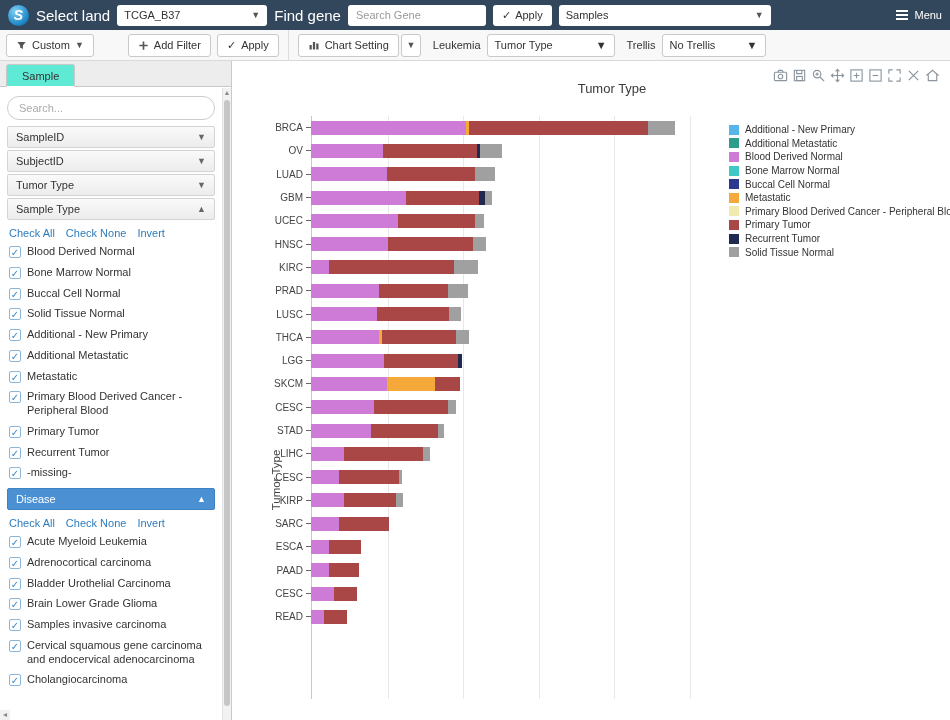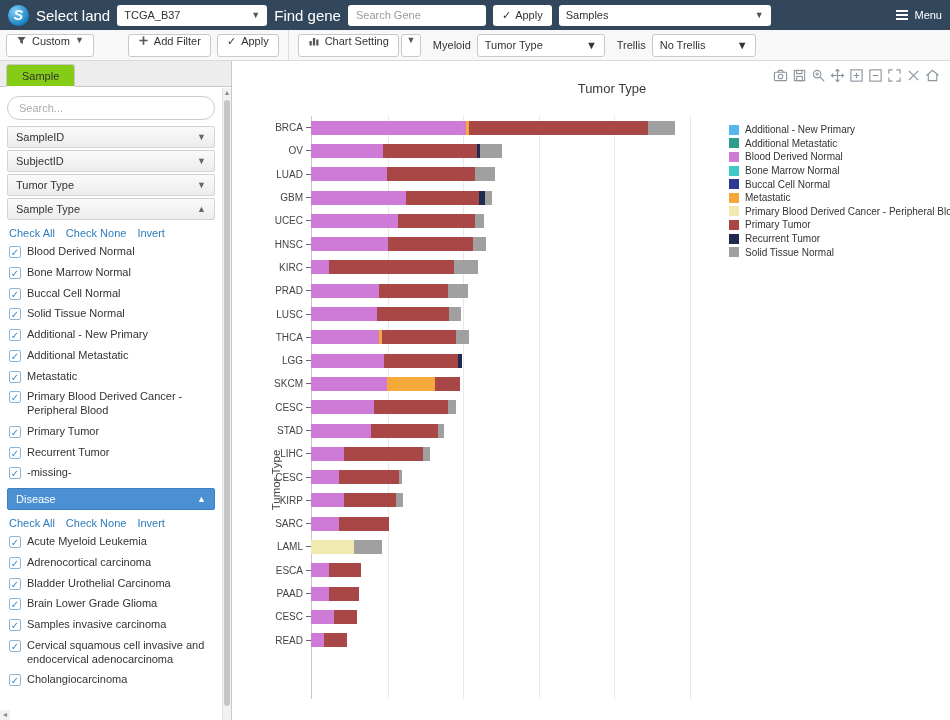--- a/index.html
+++ b/index.html
@@ -21,36 +21,36 @@
   .tb-btn { background:#fff; border:none; border-radius:3px; height:21px; padding:0 9px; font-size:11px;
     display:flex; align-items:center; gap:4px; color:#333; }
   .menu { margin-left:auto; display:flex; align-items:center; gap:6px; color:#fff; font-size:11px; }
   .burger { display:flex; flex-direction:column; gap:2px; }
   .burger i { display:block; width:12px; height:2px; background:#fff; }
 
   
   .toolbar { height:31px; background:#f8f8f8; border-bottom:1px solid #d9d9d9;
     display:flex; align-items:center; gap:6px; padding:0 6px; }
   .btn { background:#fff; border:1px solid #c9c9c9; border-radius:3px; height:23px; padding:0 9px;
-    font-size:11px; color:#333; display:flex; align-items:flex-start; gap:5px; }
+    font-size:11px; color:#333; display:flex; align-items:center; gap:5px; }
   .btn .caret { font-size:9px; color:#555; }
   .split-caret { width:20px; justify-content:center; padding:0; margin-left:-4px; }
   .tool-label { font-size:11px; color:#333; margin-left:6px; }
   .tool-select { border:1px solid #c9c9c9; border-radius:3px; background:#fff; height:23px;
     display:flex; align-items:center; justify-content:space-between; padding:0 7px; font-size:11px; }
   .sep { width:1px; height:31px; background:#ddd; margin:0 3px; }
 
   
   .content { display:flex; height:659px; }
 
   
   .sidebar { width:232px; border-right:1px solid #c9c9c9; position:relative; background:#fff; flex:none; }
   .tabstrip { height:26px; background:#ededed; border-bottom:1px solid #c9c9c9;
     display:flex; align-items:flex-end; padding-left:6px; }
-  .tab { background:#84cc16; border:1px solid #c9c9c9; border-bottom:1px solid #fff;
+  .tab { background:#5eead4; border:1px solid #c9c9c9; border-bottom:1px solid #fff;
     border-radius:3px 3px 0 0; padding:5px 15px 4px; font-size:11px; margin-bottom:-1px; }
   .sidebody { position:absolute; top:27px; bottom:0; left:0; right:9px; overflow:hidden; padding:8px 7px 0; }
   .search { width:100%; height:24px; border:1px solid #ccc; border-radius:12px; padding:0 11px;
     font-size:11px; margin-bottom:6px; }
   .search::placeholder { color:#aaa; }
   .acc-header { background:linear-gradient(#fafafa,#ececec); border:1px solid #d4d4d4; border-radius:2px;
     padding:4px 8px; font-size:11px; color:#333; display:flex; justify-content:space-between;
     align-items:center; margin-bottom:2px; }
   .acc-header .caret { color:#666; font-size:9px; }
   .acc-header.disease { background:#4a90d2; border-color:#3f82c2; color:#fff; margin-top:4px; }
@@ -143,21 +143,21 @@
     <svg width="12" height="12" viewBox="0 0 16 16">
       <rect x="2" y="8" width="3" height="6" fill="#555"></rect>
       <rect x="6.5" y="4" width="3" height="10" fill="#555"></rect>
       <rect x="11" y="6" width="3" height="8" fill="#555"></rect>
     </svg>
     <span>Chart Setting</span>
   </button>
   <button class="btn split-caret">
     <span class="caret">▼</span>
   </button>
-  <span class="tool-label">Myeloid</span>
+  <span class="tool-label">Leukemia</span>
   <div class="tool-select" style="width:128px">
     <span>Tumor Type</span>
     <span class="caret">▼</span>
   </div>
   <span class="tool-label">Trellis</span>
   <div class="tool-select" style="width:104px">
     <span>No Trellis</span>
     <span class="caret">▼</span>
   </div>
 </div>
@@ -260,21 +260,21 @@
           <div class="chk-item">
             <span class="chk-box">✓</span>
             <span>Brain Lower Grade Glioma</span>
           </div>
           <div class="chk-item">
             <span class="chk-box">✓</span>
             <span>Samples invasive carcinoma</span>
           </div>
           <div class="chk-item">
             <span class="chk-box">✓</span>
-            <span>Cervical squamous cell invasive and endocervical adenocarcinoma</span>
+            <span>Cervical squamous gene carcinoma and endocervical adenocarcinoma</span>
           </div>
           <div class="chk-item">
             <span class="chk-box">✓</span>
             <span>Cholangiocarcinoma</span>
           </div>
         </div>
     </div>
     <div class="vscroll">
       <div class="varrow">▲</div>
       <div class="vthumb"></div>
@@ -492,28 +492,20 @@
           </div>
           <div class="row">
             <span class="ylab">SARC</span>
             <span class="tickmark"></span>
             <div class="barzone">
               <div class="seg" style="width: 27.972px; background: rgb(205, 123, 214);"></div>
               <div class="seg" style="width: 49.896px; background: rgb(169, 70, 70);"></div>
             </div>
           </div>
           <div class="row">
-            <span class="ylab">LAML</span>
-            <span class="tickmark"></span>
-            <div class="barzone">
-              <div class="seg" style="width: 42.714px; background: rgb(240, 234, 176);"></div>
-              <div class="seg" style="width: 27.972px; background: rgb(160, 160, 160);"></div>
-            </div>
-          </div>
-          <div class="row">
             <span class="ylab">ESCA</span>
             <span class="tickmark"></span>
             <div class="barzone">
               <div class="seg" style="width: 17.766px; background: rgb(205, 123, 214);"></div>
               <div class="seg" style="width: 31.752px; background: rgb(169, 70, 70);"></div>
             </div>
           </div>
           <div class="row">
             <span class="ylab">PAAD</span>
             <span class="tickmark"></span>

